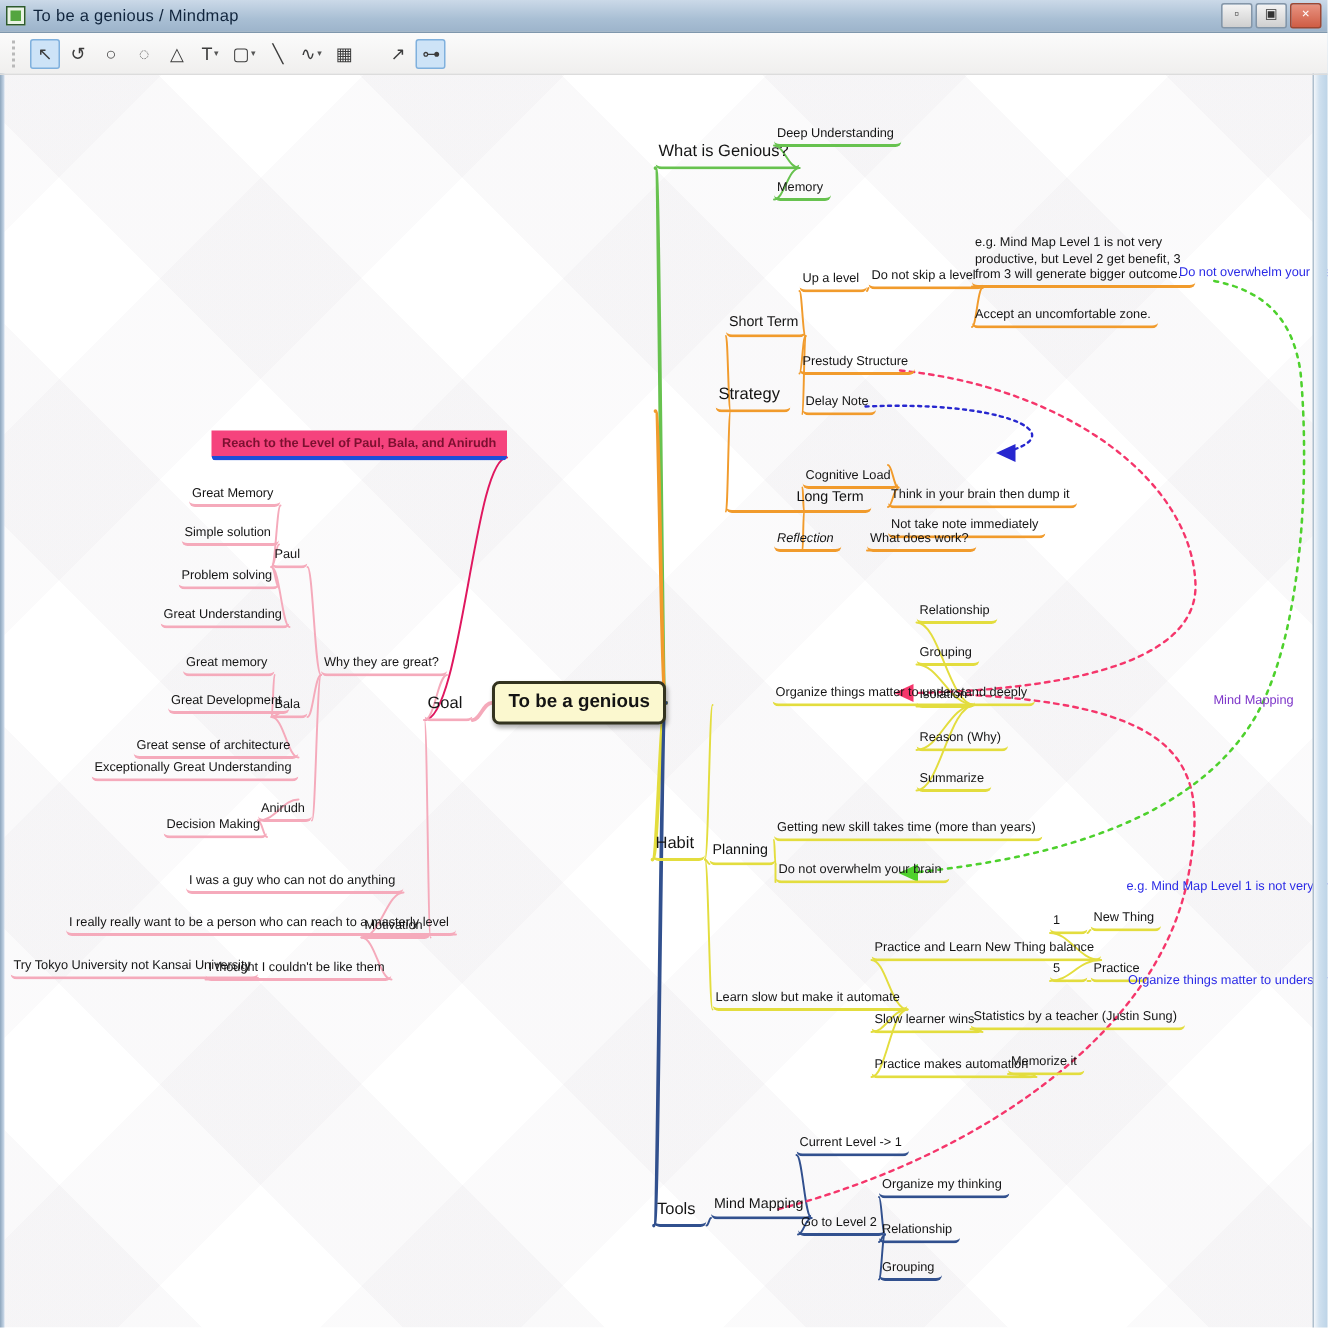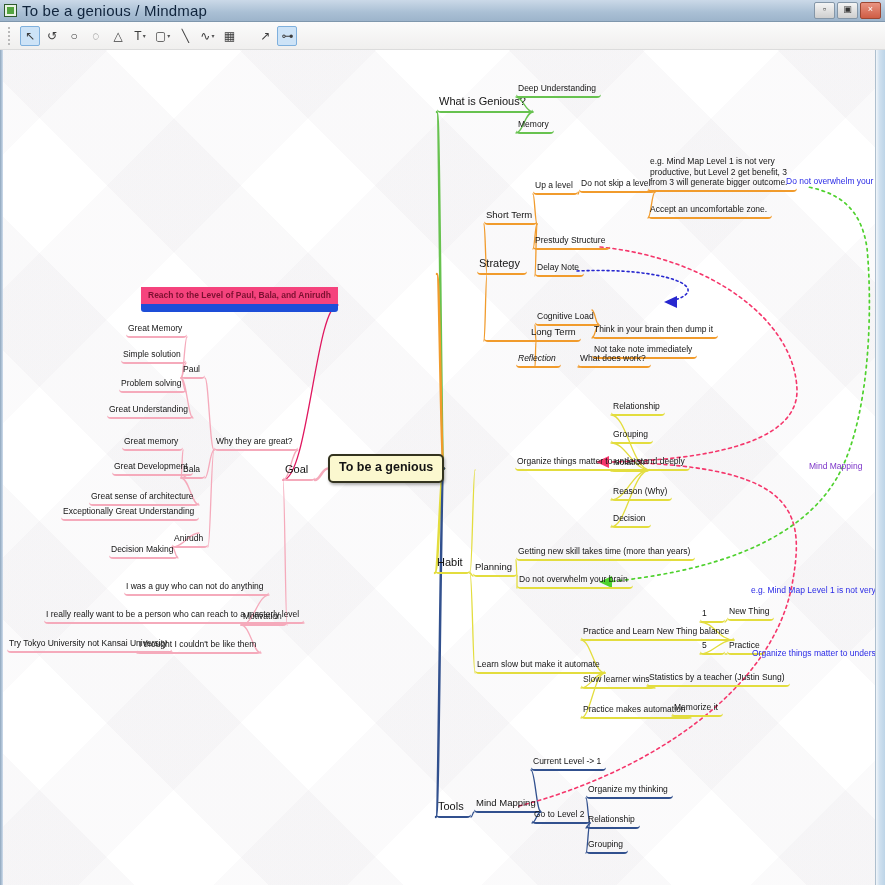--- a/index.html
+++ b/index.html
@@ -7,21 +7,21 @@
        font-family:"Liberation Sans","DejaVu Sans",sans-serif;background:#fff;}
   #stage{position:absolute;inset:0;width:885px;height:885px;}
 
   
   #titlebar{position:absolute;left:0;top:0;right:0;height:22px;z-index:30;
     background:linear-gradient(#cbd9e8,#a9bfd4 60%,#9db4cb);
     border-bottom:1px solid #7f97ad;display:flex;align-items:center;padding:0 4px;box-sizing:border-box;}
   #app-icon{width:13px;height:13px;background:#e9f2e4;border:1px solid #2d5a2d;margin-right:5px;
     box-sizing:border-box;position:relative;}
   #app-icon::after{content:"";position:absolute;inset:2px;background:#53a53f;}
-  #window-title{font-size:15px;color:#10243c;letter-spacing:.2px;}
+  #window-title{font-size:11px;color:#10243c;letter-spacing:.2px;}
   .winbtns{margin-left:auto;display:flex;gap:2px;}
   .winbtn{width:19px;height:15px;border:1px solid #8496a8;border-radius:2px;
     background:linear-gradient(#f4f4f4,#cfcfcf);font-size:9px;line-height:13px;text-align:center;
     color:#333;cursor:default;}
   .winbtn.close{background:linear-gradient(#e89381,#cf5d45);border-color:#9c4733;color:#fff;}
 
   #toolbar{position:absolute;left:0;top:22px;right:0;height:27px;z-index:30;
     background:linear-gradient(#fbfbfb,#f0efee);border-bottom:1px solid #dcdcdc;
     display:flex;align-items:center;padding-left:8px;}
   #toolbar .grip{width:3px;height:18px;border-left:2px dotted #b9b9b9;margin-right:6px;}
@@ -40,21 +40,21 @@
      repeating-linear-gradient(-45deg, rgba(150,140,158,.04) 0 95px, rgba(0,0,0,0) 95px 190px);}
   #edges{position:absolute;left:0;top:-49px;width:885px;height:885px;z-index:1;}
   #nodes{position:absolute;left:0;top:-49px;width:885px;height:885px;z-index:2;}
 
   .node{position:absolute;font-size:8.5px;line-height:1.25;color:#141414;white-space:nowrap;
     padding:0 5px 2px 2px;border-bottom:2px solid transparent;border-radius:0 0 4px 4px;}
   .node.mid{font-size:9.5px;}
   .node.main{font-size:11px;padding-right:7px;}
   .node.central{font-size:12.5px;font-weight:bold;background:#fbf8cf;border:2px solid #33331f;
     border-radius:5px;padding:4px 9px 5px;box-shadow:1px 2px 3px rgba(0,0,0,.3);}
-  .node.highlight{background:#f5437d;color:#7c1030;font-weight:bold;border-bottom:8px solid #1d4ed8;
+  .node.highlight{background:#f5437d;color:#7c1030;font-weight:bold;border-bottom:3px solid #1d4ed8;
     padding:3px 7px 3px;border-radius:0 0 3px 3px;}
   .node.linktext{border-bottom:none;padding:0;}
   .node.wrap{white-space:normal;}
 
   
   #left-border{position:absolute;left:0;top:22px;bottom:0;width:3px;z-index:25;
     background:linear-gradient(90deg,#8ea6bd,#cfdded);}
   #right-scroll{position:absolute;right:0;top:22px;bottom:0;width:9px;z-index:25;
     background:linear-gradient(90deg,#f2f6fa,#cfe0ef 40%,#bdd4e7);border-left:1px solid #aebfce;}
 </style>
@@ -156,21 +156,21 @@
         <div class="node" style="left: 592px; top: 296px; border-bottom-color: rgb(241, 155, 44); margin-top: 48px;">Not take note immediately</div>
         <div class="node" style="left: 592px; top: 324px; border-bottom-color: rgb(241, 155, 44);">Think in your brain then dump it</div>
         <div class="node" style="left: 516px; top: 353px; border-bottom-color: rgb(241, 155, 44); font-style: italic;">Reflection</div>
         <div class="node" style="left: 578px; top: 353px; border-bottom-color: rgb(241, 155, 44);">What does work?</div>
         <div class="node main" style="left: 435px; top: 556px; border-bottom-color: rgb(227, 221, 62);">Habit</div>
         <div class="node" style="left: 475px; top: 456px; border-bottom-color: rgb(227, 221, 62); margin-left: 40px;">Organize things matter to understand deeply</div>
         <div class="node" style="left: 611px; top: 401px; border-bottom-color: rgb(227, 221, 62);">Relationship</div>
         <div class="node" style="left: 611px; top: 429px; border-bottom-color: rgb(227, 221, 62);">Grouping</div>
         <div class="node" style="left: 611px; top: 457px; border-bottom-color: rgb(227, 221, 62);">Isolation</div>
         <div class="node" style="left: 611px; top: 486px; border-bottom-color: rgb(227, 221, 62);">Reason (Why)</div>
-        <div class="node" style="left: 611px; top: 513px; border-bottom-color: rgb(227, 221, 62);">Decision</div>
+        <div class="node" style="left: 611px; top: 513px; border-bottom-color: rgb(227, 221, 62);">Summarize</div>
         <div class="node mid" style="left: 473px; top: 561px; border-bottom-color: rgb(227, 221, 62);">Planning</div>
         <div class="node" style="left: 516px; top: 546px; border-bottom-color: rgb(227, 221, 62);">Getting new skill takes time (more than years)</div>
         <div class="node" style="left: 517px; top: 574px; border-bottom-color: rgb(227, 221, 62);">Do not overwhelm your brain</div>
         <div class="node" style="left: 475px; top: 659px; border-bottom-color: rgb(227, 221, 62);">Learn slow but make it automate</div>
         <div class="node" style="left: 581px; top: 626px; border-bottom-color: rgb(227, 221, 62);">Practice and Learn New Thing balance</div>
         <div class="node" style="left: 700px; top: 608px; width: 18px; border-bottom-color: rgb(227, 221, 62);">1</div>
         <div class="node" style="left: 727px; top: 606px; border-bottom-color: rgb(227, 221, 62);">New Thing</div>
         <div class="node" style="left: 700px; top: 640px; width: 18px; border-bottom-color: rgb(227, 221, 62);">5</div>
         <div class="node" style="left: 727px; top: 640px; border-bottom-color: rgb(227, 221, 62);">Practice</div>
         <div class="node" style="left: 581px; top: 674px; border-bottom-color: rgb(227, 221, 62);">Slow learner wins</div>

